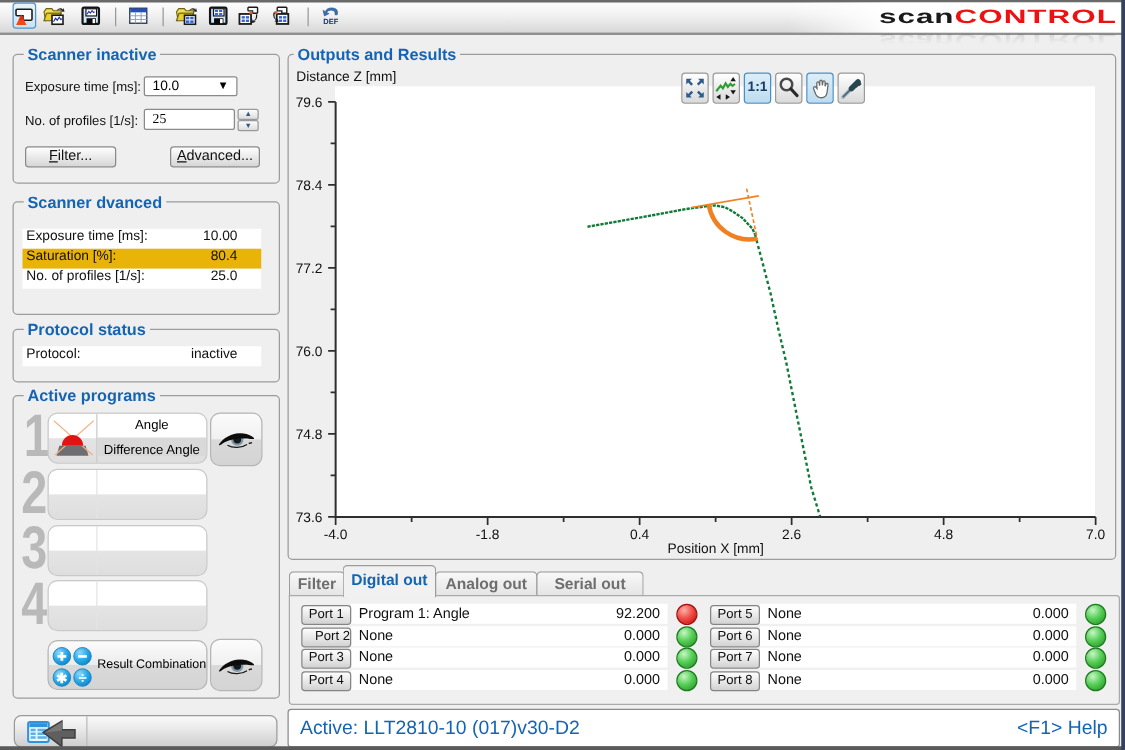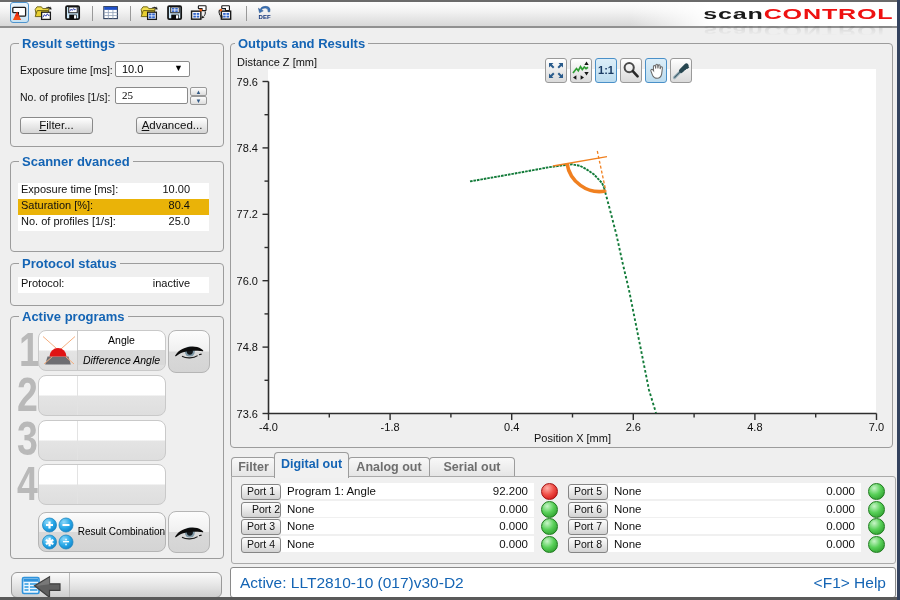--- a/index.html
+++ b/index.html
@@ -123,21 +123,21 @@
   <rect x="7" y="7.4" width="3" height="3" fill="#f05a14"></rect>
   <path d="M6.2,8.5 q-1.8,5.5 2.4,8 l-1.8,0.9 4.4,1.1 -1.2,-4 -0.9,1.7 q-3.2,-2.4 -1.6,-7.2 z" fill="#1a1a1a"></path>
 </svg></div>
 <div class="tsep" style="left:245.5px"></div>
 <div class="tbtn" style="left:255px" id="tb9"><svg width="24" height="24">
   <path d="M18.5,11 q1.5,-6.5 -5,-6.8 q-5.5,-0.3 -7,3.8 l-2.2,-1.4 1.4,5.6 4.6,-2.4 -2.6,-0.8 q1.8,-3 5.2,-2.6 q4.2,0.5 3.4,4.6 z" fill="#3a72b8" stroke="#1e4a80" stroke-width="0.6"></path>
   <text x="12" y="20.5" font-size="7.5" font-weight="bold" fill="#10337a" text-anchor="middle" font-family="Liberation Sans">DEF</text>
 </svg></div>
 
 <div class="group" style="left:10px;top:43px;width:212px;height:102px;">
-  <div class="gtitle">Result settings</div>
+  <div class="gtitle">Scanner inactive</div>
   <div class="lbl" style="left:9px;top:20px;">Exposure time [ms]:</div>
   <div class="abs" style="left:104px;top:17px;width:73px;height:14px;background:#fff;border:1px solid #8a8a8a;border-radius:2px;font-size:11px;">
     <span style="position:absolute;left:6px;top:1px;">10.0</span>
     <span style="position:absolute;right:6px;top:1px;color:#000;font-size:9px;">▼</span>
   </div>
   <div class="lbl" style="left:9px;top:47px;">No. of profiles [1/s]:</div>
   <div class="abs" style="left:104px;top:43px;width:71px;height:15px;background:#fff;border:1px solid #8a8a8a;border-radius:2px;font-size:11px;">
     <span style="position:absolute;left:6px;top:1px;font-family:Liberation Serif, serif;">25</span>
   </div>
   <div class="abs" style="left:179px;top:43px;width:15px;height:7px;background:linear-gradient(#fcfcfc,#ddd);border:1px solid #999;border-radius:2px;font-size:6px;color:#335a86;text-align:center;line-height:8px;">▲</div>
@@ -176,21 +176,21 @@
   <div class="pbtn" style="top:13px;">
     <div style="position:absolute;left:0;top:0;width:38px;height:39px;border-right:1px solid #c9c9c9;" id="angleicon"><svg width="38" height="39">
       <path d="M8.5,25.5 h21 l2.3,8 h-25.6 z" fill="#6e6e72"></path>
       <g stroke="#f4ae7e" stroke-width="1">
             <line x1="4" y1="5.5" x2="35" y2="33"></line>
             <line x1="36" y1="5.5" x2="5" y2="33"></line>
           </g>
       <path d="M10.5,25.5 A8.5,8.5 0 0 1 27.5,25.5 z" fill="#e01414"></path>
     </svg></div>
     <div style="position:absolute;left:39px;top:0;right:0;height:19px;font-size:10.5px;text-align:center;line-height:19px;">Angle</div>
-    <div style="position:absolute;left:39px;top:19px;right:0;height:15px;font-size:10.5px;text-align:center;line-height:20px;background:#d9d9d9;font-style:italic;">Difference Angle</div>
+    <div style="position:absolute;left:39px;top:19px;right:0;height:15px;font-size:10.5px;text-align:center;line-height:20px;background:#d9d9d9;">Difference Angle</div>
   </div>
   <div class="eyebtn" style="top:13px;" id="eye1"><svg width="40" height="41" viewBox="0 0 40 41">
   <circle cx="20.8" cy="20.6" r="5" fill="#7e98a6"></circle>
   <circle cx="20.8" cy="20.6" r="3.1" fill="#14191d"></circle>
   <circle cx="19.2" cy="19" r="0.9" fill="#dce8ee"></circle>
   <path d="M6.2,24.6 C10.5,16.8 24,12.6 32.4,17.9 C35.4,19.8 34.8,20.6 31.4,20.1 C24.5,19 13.5,20.2 8.8,23.9 C7,25.3 5.7,25.5 6.2,24.6 z" fill="#0c0c0c"></path>
   <path d="M13,25.2 C17,27.6 24.5,27.5 28.6,24.6 M30,23.8 l2.6,-0.7" fill="none" stroke="#1a1a1a" stroke-width="1.15"></path>
 </svg></div>
   <div class="pnum" style="left:6px;top:54px;">2</div>
   <div class="pbtn" style="top:58px;">

